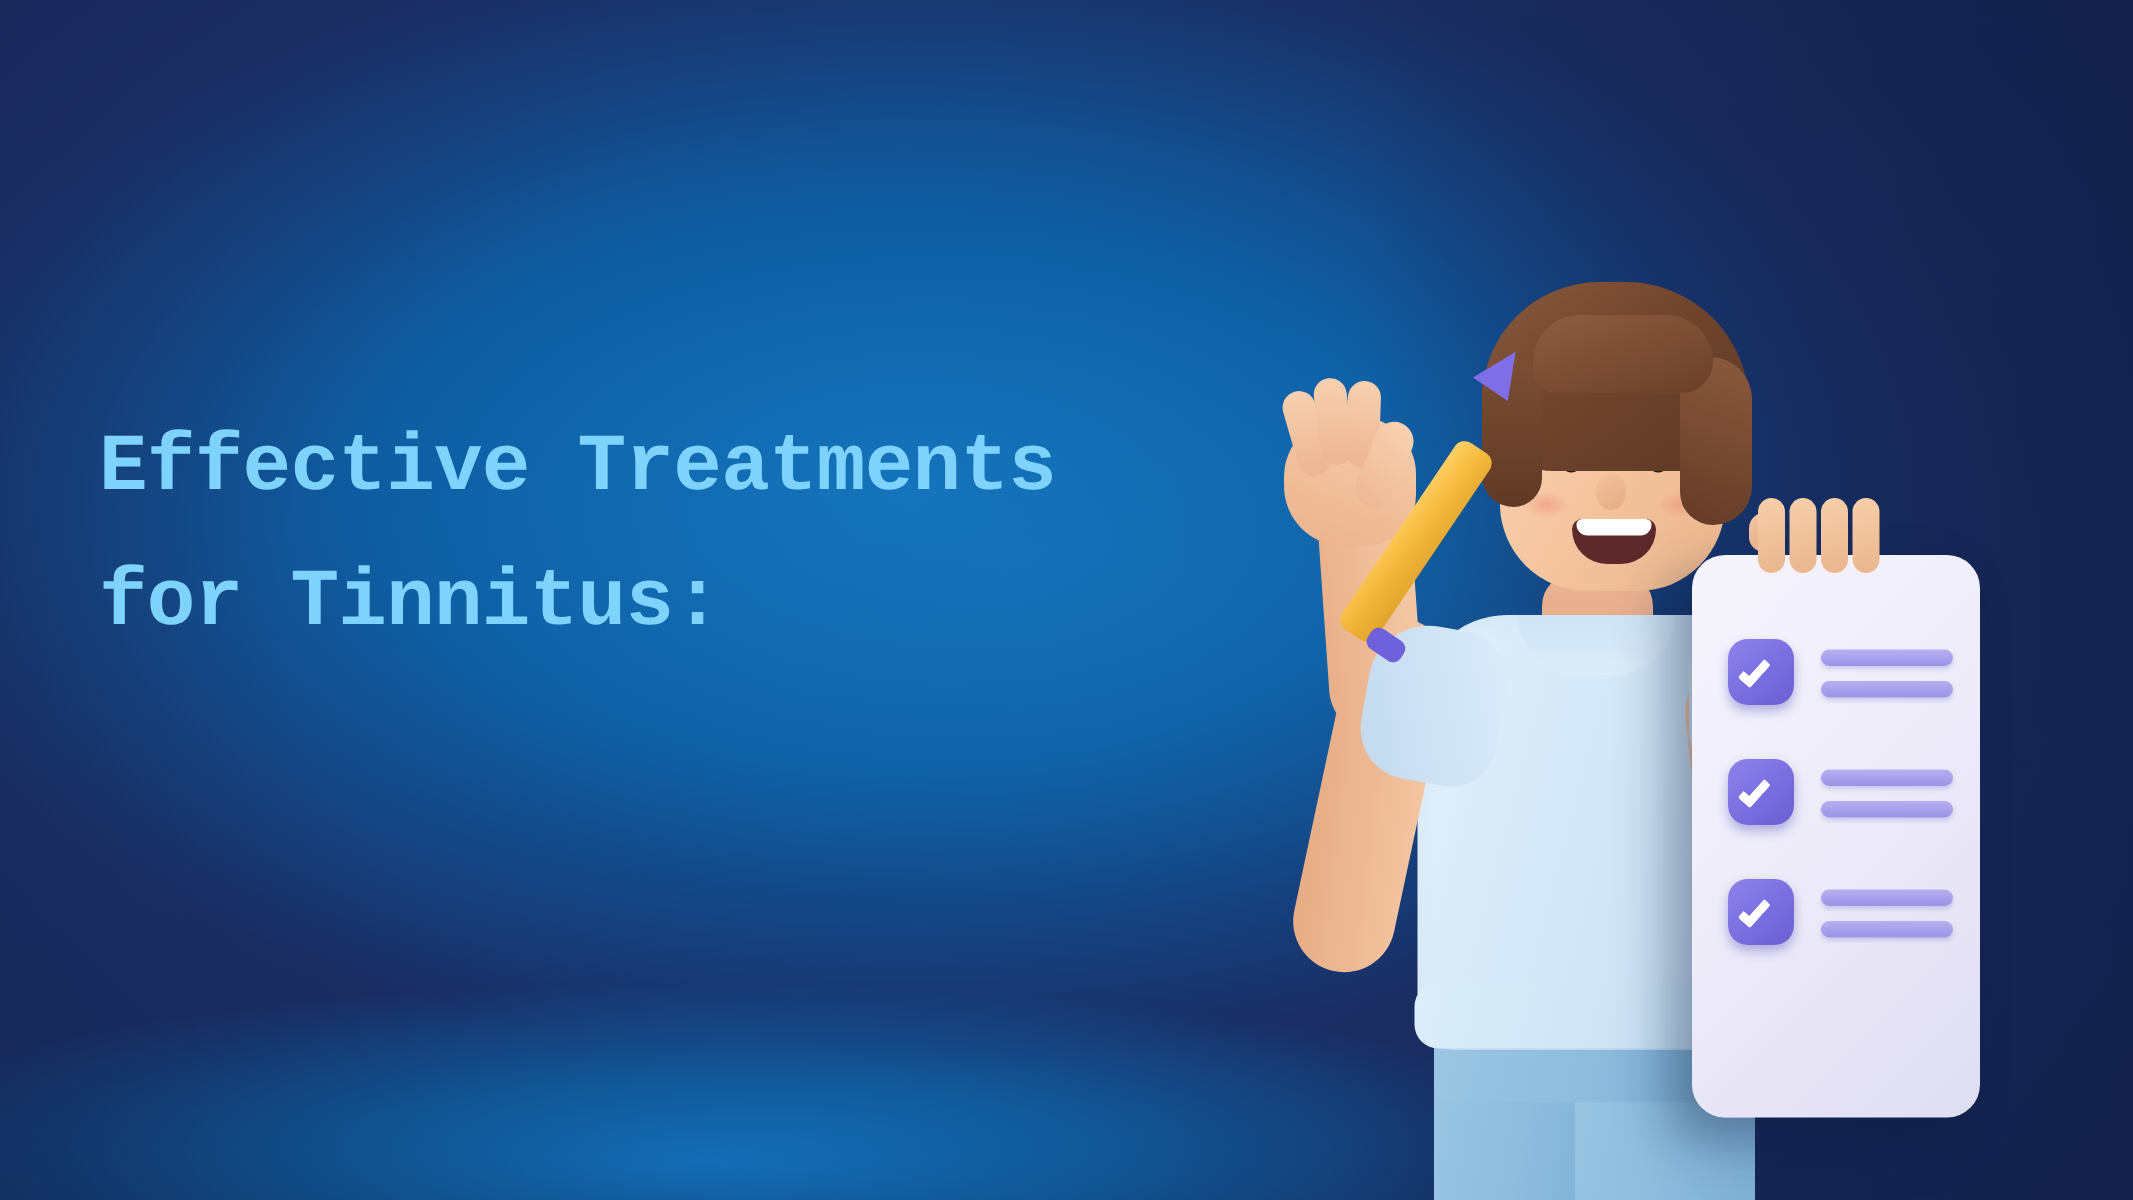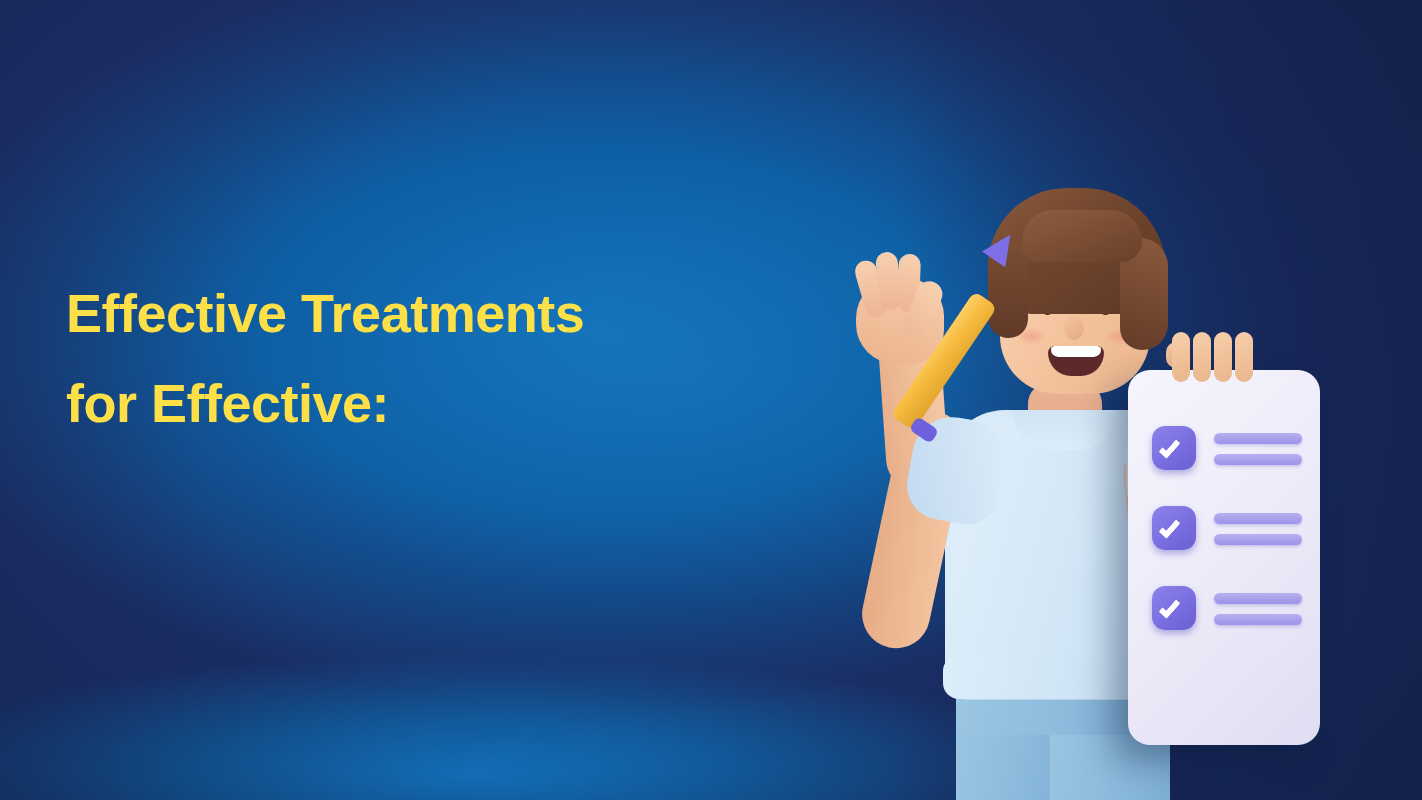--- a/index.html
+++ b/index.html
@@ -38,21 +38,21 @@
     width:760px;
     line-height:90px;
     letter-spacing:-.5px;
   }
   .hl-line{
     display:block;
     font-size:54px;
     font-weight:bold;
     white-space:nowrap;
   }
-  .hl-accent{ color:#fde047; }
+  .hl-accent{ color:#7dd3fc;font-family:Liberation Mono, monospace; }
   .hl-white { color:#ffffff; }
 
   
   #character{
     position:absolute; left:760px; top:110px;
     width:662px; height:690px;
   }
 
   
   .leg{
@@ -292,21 +292,21 @@
 <body>
 
 <div id="banner">
 
   <div class="bg-base"></div>
   <div class="bg-rightdark"></div>
   <div class="bg-vignette"></div>
 
   <div class="headline">
     <span class="hl-line hl-accent">Effective Treatments</span>
-    <span class="hl-line hl-accent">for Effective:</span>
+    <span class="hl-line hl-accent">for Tinnitus:</span>
   </div>
 
   <div id="character">
 
     <div class="leg leg-l"></div>
     <div class="leg leg-r"></div>
     <div class="hip"></div>
 
     <div class="shirt"></div>
     <div class="shirt-hem"></div>

